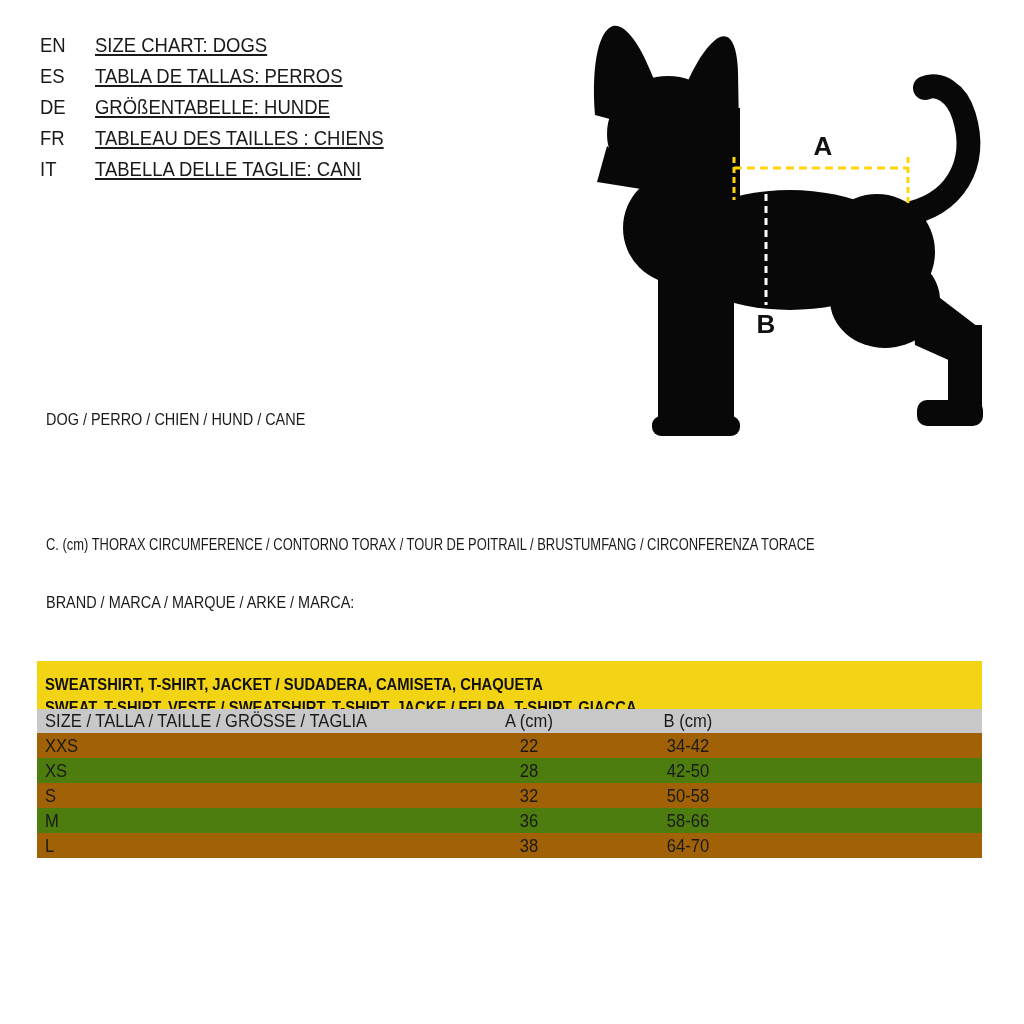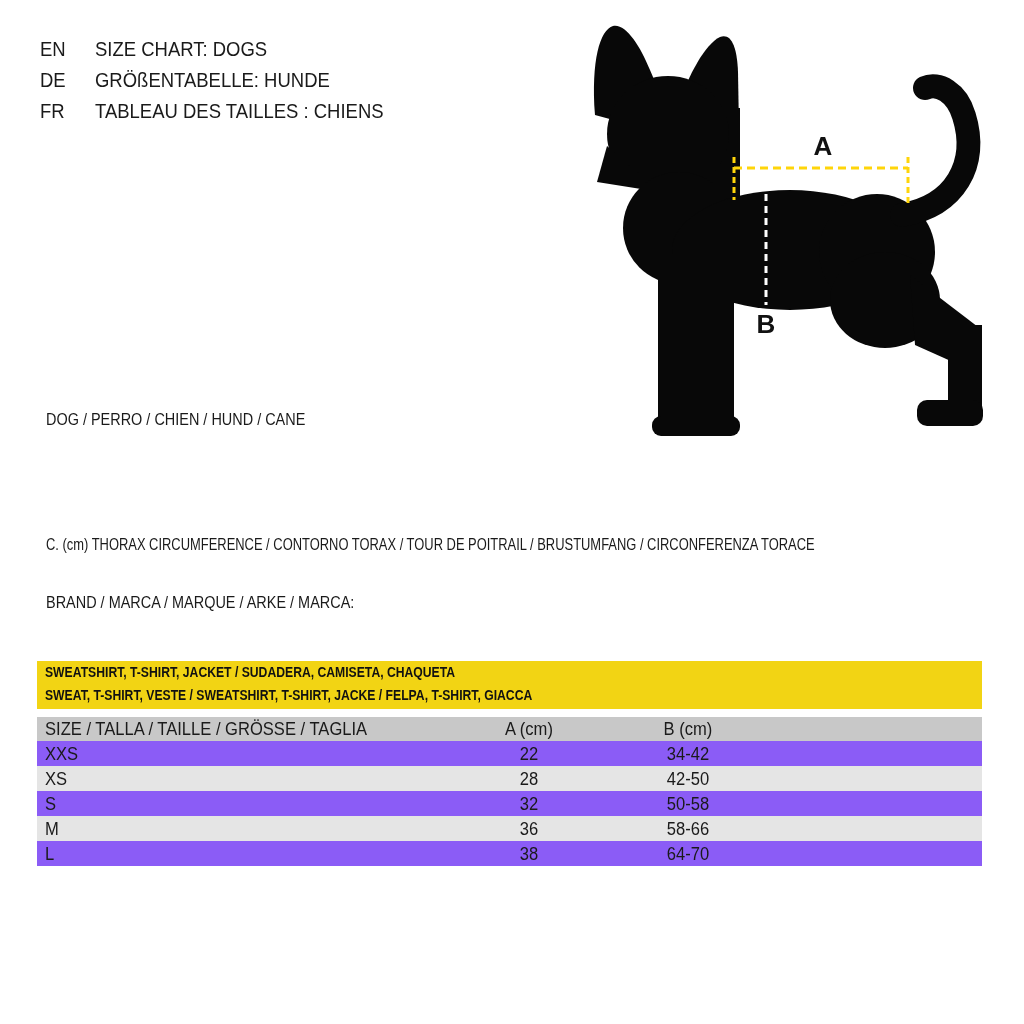--- a/index.html
+++ b/index.html
@@ -6,63 +6,71 @@
   .canvas{position:relative;width:1024px;height:1024px;background:#fff;overflow:hidden;
           font-family:"Liberation Sans",sans-serif;color:#1a1a1a;}
   .cx{display:inline-block;transform-origin:0 50%;white-space:nowrap;}
   .cx88{transform:scaleX(0.88);}
   .cx85{transform:scaleX(0.85);}
   .cx76{transform:scaleX(0.76);}
   .cx87{transform:scaleX(0.87);}
 
   
   .lang-block{position:absolute;left:40px;top:33px;font-size:21px;}
-  .lang-row{display:flex;height:31px;align-items:center;}
+  .lang-row{display:flex;height:31px;text-decoration:underline;}
   .lang-code{width:55px;flex:0 0 55px;}
 
   
   .dog-svg{position:absolute;left:555px;top:0px;width:460px;height:445px;}
 
   
   .caption{position:absolute;left:40px;font-size:17px;line-height:24px;white-space:nowrap;margin-left:6px;}
   .cap-dog{top:408px;}
   .cap-a{top:500px;}
   .cap-c{top:533px;}
   .cap-brand{top:591px;text-decoration:underline;}
 
   
   .size-table{position:absolute;left:37px;top:661px;width:945px;}
   .band-yellow{background:#F2D414;height:48px;padding-left:8px;box-sizing:border-box;
-               font-weight:bold;font-size:14px;line-height:23px;padding-top:0;color:#111;}
-  .t-header{position:relative;height:24px;background:#C8C8C8;font-size:18px;margin-top:8px;}
+               font-weight:bold;font-size:17px;line-height:23px;padding-top:12px;color:#111;}
+  .t-header{position:relative;height:24px;background:#C8C8C8;font-size:18px;}
   .t-row{position:relative;height:25px;font-size:18px;}
-  .t-row.stripe{background:#e5e5e5;}
-  .t-row.plain{background:#8b5cf6;}
+  .t-row.stripe{background:#4d7c0f;}
+  .t-row.plain{background:#a16207;}
   .cell{position:absolute;top:50%;white-space:nowrap;}
   .cell-size{left:8px;transform:translate(0,-50%) scaleX(0.92);transform-origin:0 50%;}
   .cell-a{left:492px;transform:translate(-50%,-50%) scaleX(0.92);}
   .cell-b{left:651px;transform:translate(-50%,-50%) scaleX(0.92);}
 </style>
 </head>
 <body>
 
 <div class="canvas">
 
   <div class="lang-block">
     <div class="lang-row">
       <span class="lang-code"><span class="cx cx88">EN</span></span>
       <span class="cx cx88">SIZE CHART: DOGS</span>
     </div>
     <div class="lang-row">
+      <span class="lang-code"><span class="cx cx88">ES</span></span>
+      <span class="cx cx88">TABLA DE TALLAS: PERROS</span>
+    </div>
+    <div class="lang-row">
       <span class="lang-code"><span class="cx cx88">DE</span></span>
       <span class="cx cx88">GRÖßENTABELLE: HUNDE</span>
     </div>
     <div class="lang-row">
       <span class="lang-code"><span class="cx cx88">FR</span></span>
       <span class="cx cx88">TABLEAU DES TAILLES : CHIENS</span>
+    </div>
+    <div class="lang-row">
+      <span class="lang-code"><span class="cx cx88">IT</span></span>
+      <span class="cx cx88">TABELLA DELLE TAGLIE: CANI</span>
     </div>
   </div>
 
   <svg class="dog-svg" viewBox="0 0 460 445">
     <g fill="#080808">
 
       <path d="M40,115 C36,60 45,30 58,26 C70,23 85,45 95,70 C102,87 108,98 112,110 L88,128 Z"></path>
 
       <path d="M124,104 C133,76 150,44 165,37 C176,33 182,46 183,72 L184,130 L133,118 Z"></path>
 

